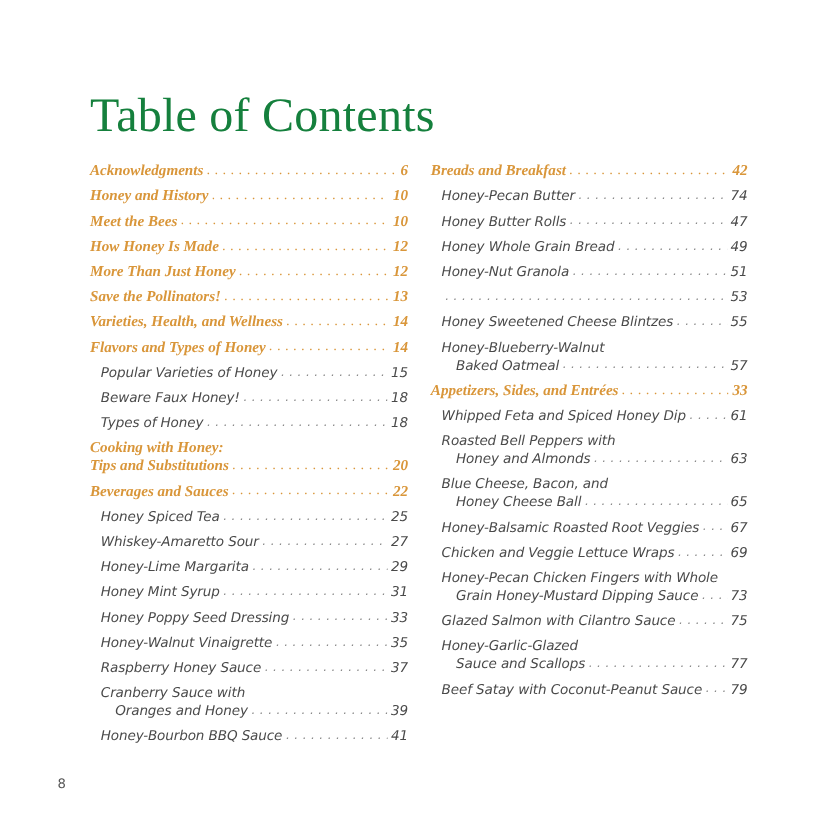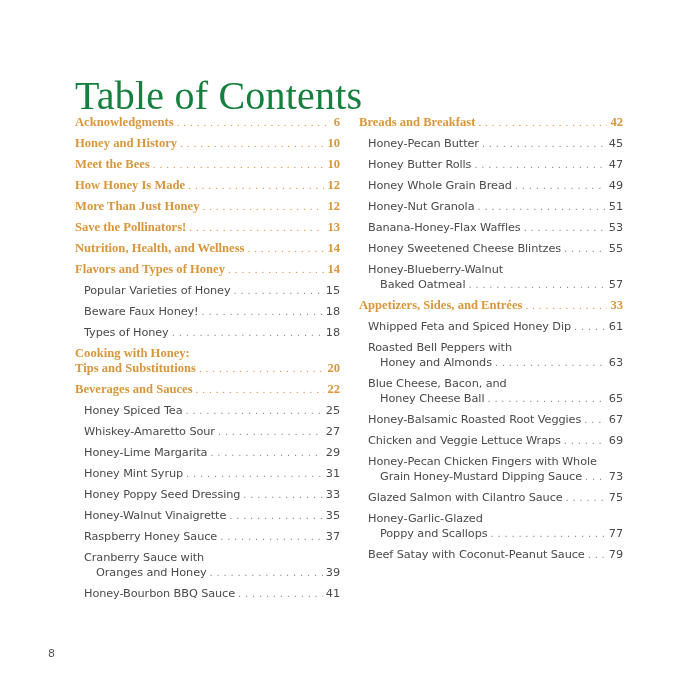--- a/index.html
+++ b/index.html
@@ -3,21 +3,21 @@
 <meta charset="utf-8">
 <style>
   html, body { margin:0; padding:0; background:#ffffff; }
   body { width:700px; height:700px; position:relative; overflow:hidden; }
   .title {
     position:absolute; left:75px; top:72px;
     font-family:"Liberation Serif","DejaVu Serif",serif;
     font-size:40px; color:#15803d; letter-spacing:0.2px; line-height:48px;
     white-space:nowrap;
   }
-  .col { position:absolute; top:112px; }
+  .col { position:absolute; top:132px;font-style:italic; }
   .col.left { left:75px; width:265px; }
   .col.right { left:359px; width:264px; }
   .entry { position:relative; display:flex; align-items:flex-end; }
   .entry .label { white-space:nowrap; }
   .entry .multi { display:flex; flex-direction:column; flex:1; min-width:0; }
   .entry .lastline { display:flex; align-items:flex-start; }
   .dots { flex:1; overflow:hidden; white-space:nowrap; margin:0 3px; min-width:8px; }
   .dots::before {
     content:". . . . . . . . . . . . . . . . . . . . . . . . . . . . . . . . . . . . . . . . . . . . . . . . . . . . . . . . . . . . . . . . . . . .";
   }
@@ -74,21 +74,21 @@
         <span class="label">More Than Just Honey</span>
         <span class="dots"></span>
         <span class="page">12</span>
       </div>
       <div class="entry sec">
         <span class="label">Save the Pollinators!</span>
         <span class="dots"></span>
         <span class="page">13</span>
       </div>
       <div class="entry sec">
-        <span class="label">Nutrition, Health, and Wellness</span>
+        <span class="label">Varieties, Health, and Wellness</span>
         <span class="dots"></span>
         <span class="page">14</span>
       </div>
       <div class="entry sec">
         <span class="label">Flavors and Types of Honey</span>
         <span class="dots"></span>
         <span class="page">14</span>
       </div>
       <div class="entry sub">
         <span class="label">Popular Varieties of Honey</span>
@@ -173,39 +173,38 @@
     </div>
   <div class="col right" id="col-right">
       <div class="entry sec">
         <span class="label">Breads and Breakfast</span>
         <span class="dots"></span>
         <span class="page">42</span>
       </div>
       <div class="entry sub">
         <span class="label">Honey-Pecan Butter</span>
         <span class="dots"></span>
-        <span class="page">45</span>
+        <span class="page">74</span>
       </div>
       <div class="entry sub">
         <span class="label">Honey Butter Rolls</span>
         <span class="dots"></span>
         <span class="page">47</span>
       </div>
       <div class="entry sub">
         <span class="label">Honey Whole Grain Bread</span>
         <span class="dots"></span>
         <span class="page">49</span>
       </div>
       <div class="entry sub">
         <span class="label">Honey-Nut Granola</span>
         <span class="dots"></span>
         <span class="page">51</span>
       </div>
       <div class="entry sub">
-        <span class="label">Banana-Honey-Flax Waffles</span>
         <span class="dots"></span>
         <span class="page">53</span>
       </div>
       <div class="entry sub">
         <span class="label">Honey Sweetened Cheese Blintzes</span>
         <span class="dots"></span>
         <span class="page">55</span>
       </div>
       <div class="entry sub">
         <div class="multi">
@@ -269,21 +268,21 @@
       </div>
       <div class="entry sub">
         <span class="label">Glazed Salmon with Cilantro Sauce</span>
         <span class="dots"></span>
         <span class="page">75</span>
       </div>
       <div class="entry sub">
         <div class="multi">
           <span class="label">Honey-Garlic-Glazed</span>
           <div class="lastline">
-            <span class="label indent">Poppy and Scallops</span>
+            <span class="label indent">Sauce and Scallops</span>
             <span class="dots"></span>
             <span class="page">77</span>
           </div>
         </div>
       </div>
       <div class="entry sub">
         <span class="label">Beef Satay with Coconut-Peanut Sauce</span>
         <span class="dots"></span>
         <span class="page">79</span>
       </div>

